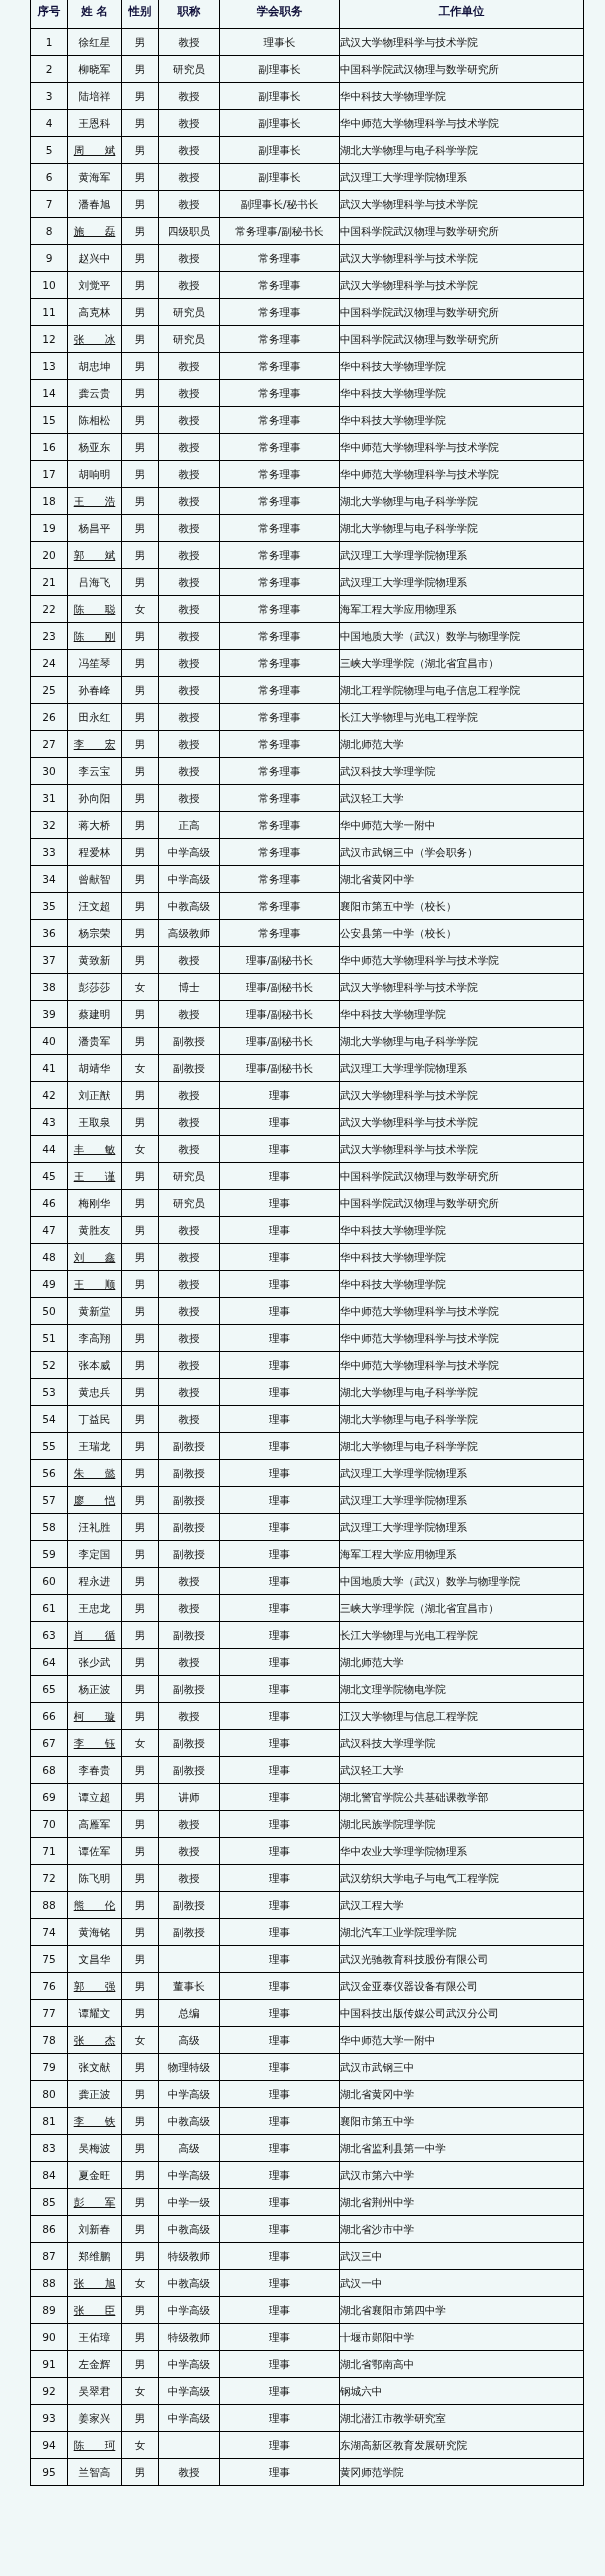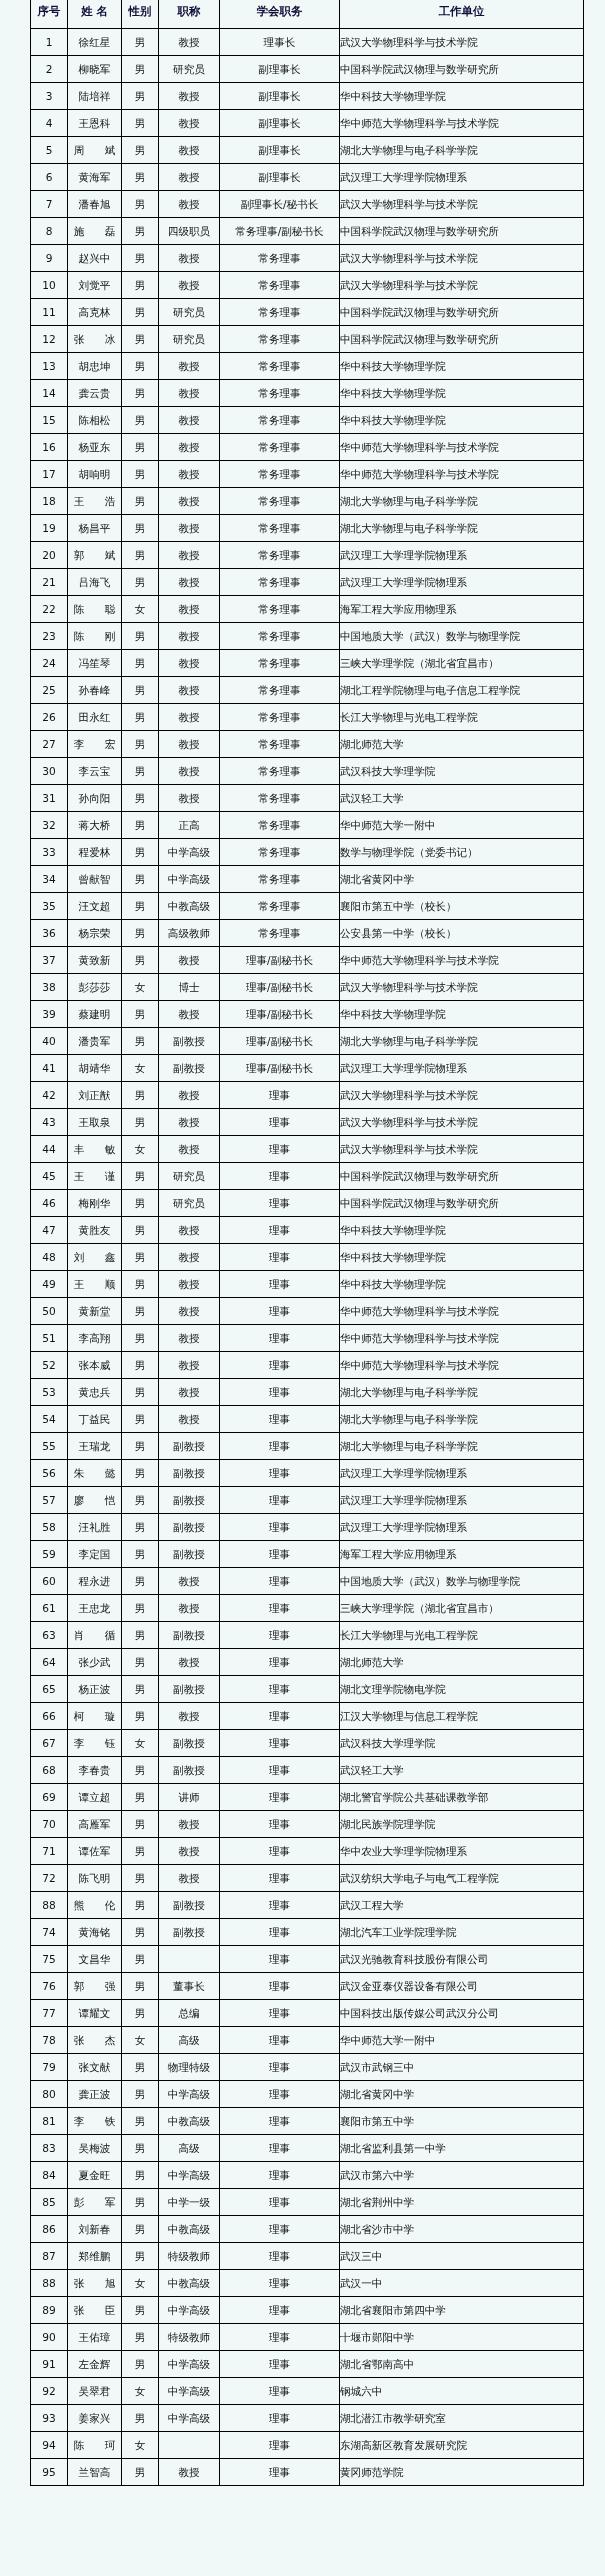--- a/index.html
+++ b/index.html
@@ -38,21 +38,21 @@
     text-align: center;
   }
   col.c-no { width: 37px; }
   col.c-name { width: 54px; }
   col.c-sex { width: 37px; }
   col.c-title { width: 61px; }
   col.c-role { width: 120px; }
   col.c-unit { width: 244px; }
   td.no, td.sex, td.title, td.role { text-align: center; }
   td.name { text-align: center; }
-  td.name.spread { text-align: justify; text-align-last: justify; padding: 0 5.7px; }
+  td.name.spread { text-align: justify; text-align-last: justify; padding: 0 5.7px; text-decoration: underline; }
   td.unit { text-align: left; padding-left: 4.9px; }
 </style>
 </head>
 <body>
 
 <div class="wrap">
   <table class="roster">
     <colgroup>
       <col class="c-no">
         <col class="c-name">
@@ -311,21 +311,21 @@
           <td class="title">正高</td>
           <td class="role">常务理事</td>
           <td class="unit">华中师范大学一附中</td>
         </tr>
         <tr>
           <td class="no">33</td>
           <td class="name">程爱林</td>
           <td class="sex">男</td>
           <td class="title">中学高级</td>
           <td class="role">常务理事</td>
-          <td class="unit">数学与物理学院（党委书记）</td>
+          <td class="unit">武汉市武钢三中（学会职务）</td>
         </tr>
         <tr>
           <td class="no">34</td>
           <td class="name">曾献智</td>
           <td class="sex">男</td>
           <td class="title">中学高级</td>
           <td class="role">常务理事</td>
           <td class="unit">湖北省黄冈中学</td>
         </tr>
         <tr>

